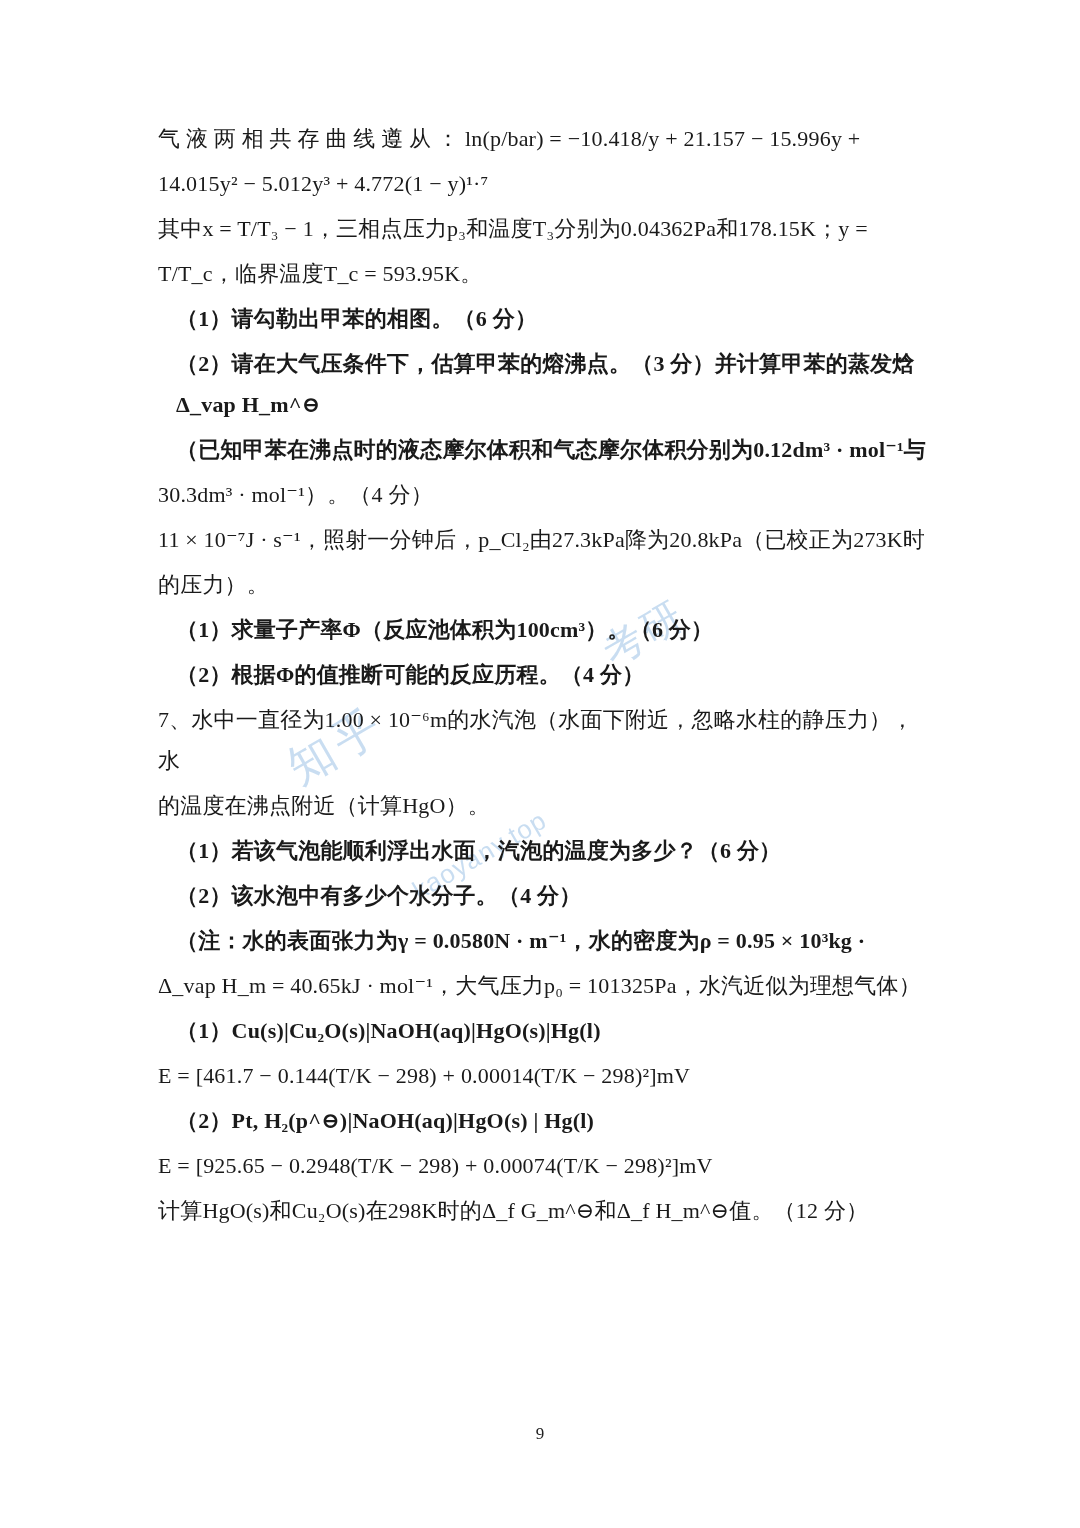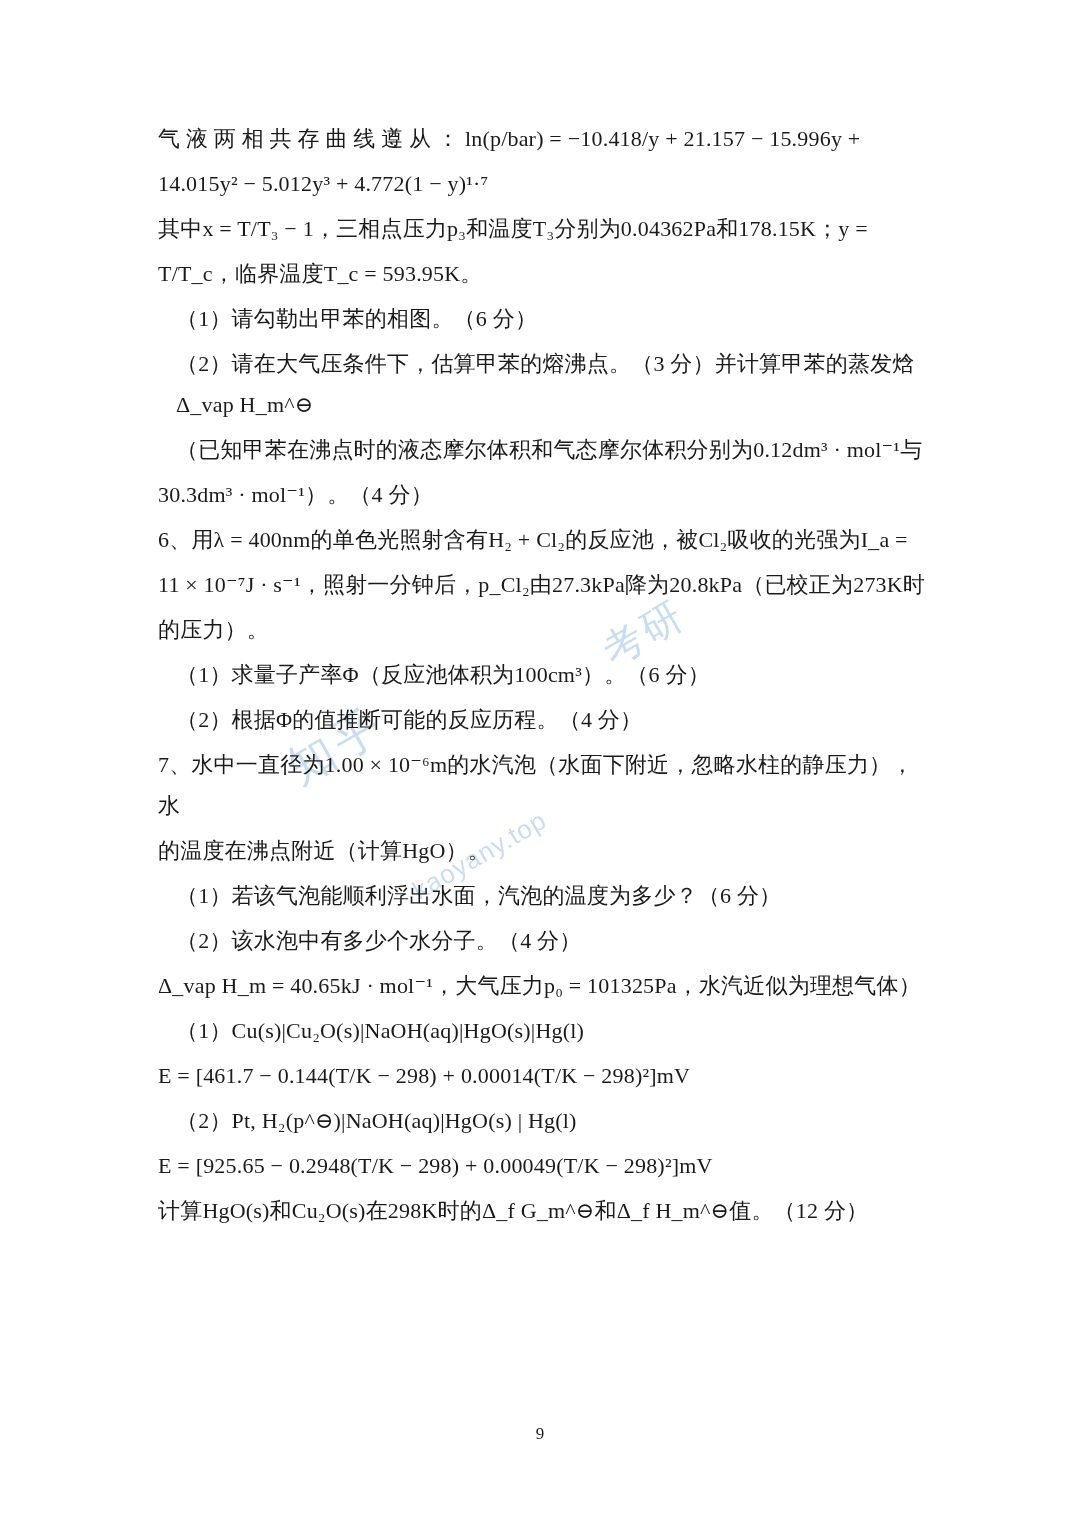--- a/index.html
+++ b/index.html
@@ -28,20 +28,21 @@
     letter-spacing: 0.2px;
     margin: 0 0 4px 0;
     white-space: pre-wrap;
     word-break: break-word;
     position: relative;
     z-index: 2;
   }
   .indent {
     text-indent: 0;
     padding-left: 18px;
+    font-weight: bold;
   }
   .pagenum {
     position: absolute;
     bottom: 84px;
     left: 0;
     width: 1080px;
     text-align: center;
     font-size: 17px;
     color: #222;
     z-index: 2;
@@ -99,30 +100,30 @@
   </div>
 
   <p class="line">气 液 两 相 共 存 曲 线 遵 从 ： ln(p/bar) = −10.418/y + 21.157 − 15.996y +</p>
   <p class="line">14.015y² − 5.012y³ + 4.772(1 − y)¹·⁷</p>
   <p class="line">其中x = T/T₃ − 1，三相点压力p₃和温度T₃分别为0.04362Pa和178.15K；y =</p>
   <p class="line">T/T_c，临界温度T_c = 593.95K。</p>
   <p class="line indent">（1）请勾勒出甲苯的相图。（6 分）</p>
   <p class="line indent">（2）请在大气压条件下，估算甲苯的熔沸点。（3 分）并计算甲苯的蒸发焓Δ_vap H_m^⊖</p>
   <p class="line indent">（已知甲苯在沸点时的液态摩尔体积和气态摩尔体积分别为0.12dm³ · mol⁻¹与</p>
   <p class="line">30.3dm³ · mol⁻¹）。（4 分）</p>
-  <p class="line">6、用λ = 400nm的单色光照射含有H₂ + Cl₂的反应池，被Cl₂吸收的光强为I_a =</p>
   <p class="line">11 × 10⁻⁷J · s⁻¹，照射一分钟后，p_Cl₂由27.3kPa降为20.8kPa（已校正为273K时</p>
   <p class="line">的压力）。</p>
   <p class="line indent">（1）求量子产率Φ（反应池体积为100cm³）。（6 分）</p>
   <p class="line indent">（2）根据Φ的值推断可能的反应历程。（4 分）</p>
   <p class="line">7、水中一直径为1.00 × 10⁻⁶m的水汽泡（水面下附近，忽略水柱的静压力），水</p>
   <p class="line">的温度在沸点附近（计算HgO）。</p>
   <p class="line indent">（1）若该气泡能顺利浮出水面，汽泡的温度为多少？（6 分）</p>
   <p class="line indent">（2）该水泡中有多少个水分子。（4 分）</p>
+  <p class="line indent">（注：水的表面张力为γ = 0.0580N · m⁻¹，水的密度为ρ = 0.95 × 10³kg ·</p>
   <p class="line">Δ_vap H_m = 40.65kJ · mol⁻¹，大气压力p₀ = 101325Pa，水汽近似为理想气体）</p>
   <p class="line indent">（1）Cu(s)|Cu₂O(s)|NaOH(aq)|HgO(s)|Hg(l)</p>
   <p class="line">E = [461.7 − 0.144(T/K − 298) + 0.00014(T/K − 298)²]mV</p>
   <p class="line indent">（2）Pt, H₂(p^⊖)|NaOH(aq)|HgO(s) | Hg(l)</p>
-  <p class="line">E = [925.65 − 0.2948(T/K − 298) + 0.00049(T/K − 298)²]mV</p>
+  <p class="line">E = [925.65 − 0.2948(T/K − 298) + 0.00074(T/K − 298)²]mV</p>
   <p class="line">计算HgO(s)和Cu₂O(s)在298K时的Δ_f G_m^⊖和Δ_f H_m^⊖值。（12 分）</p>
 
   <div class="pagenum">9</div>
 </div>
 
 </body></html>

